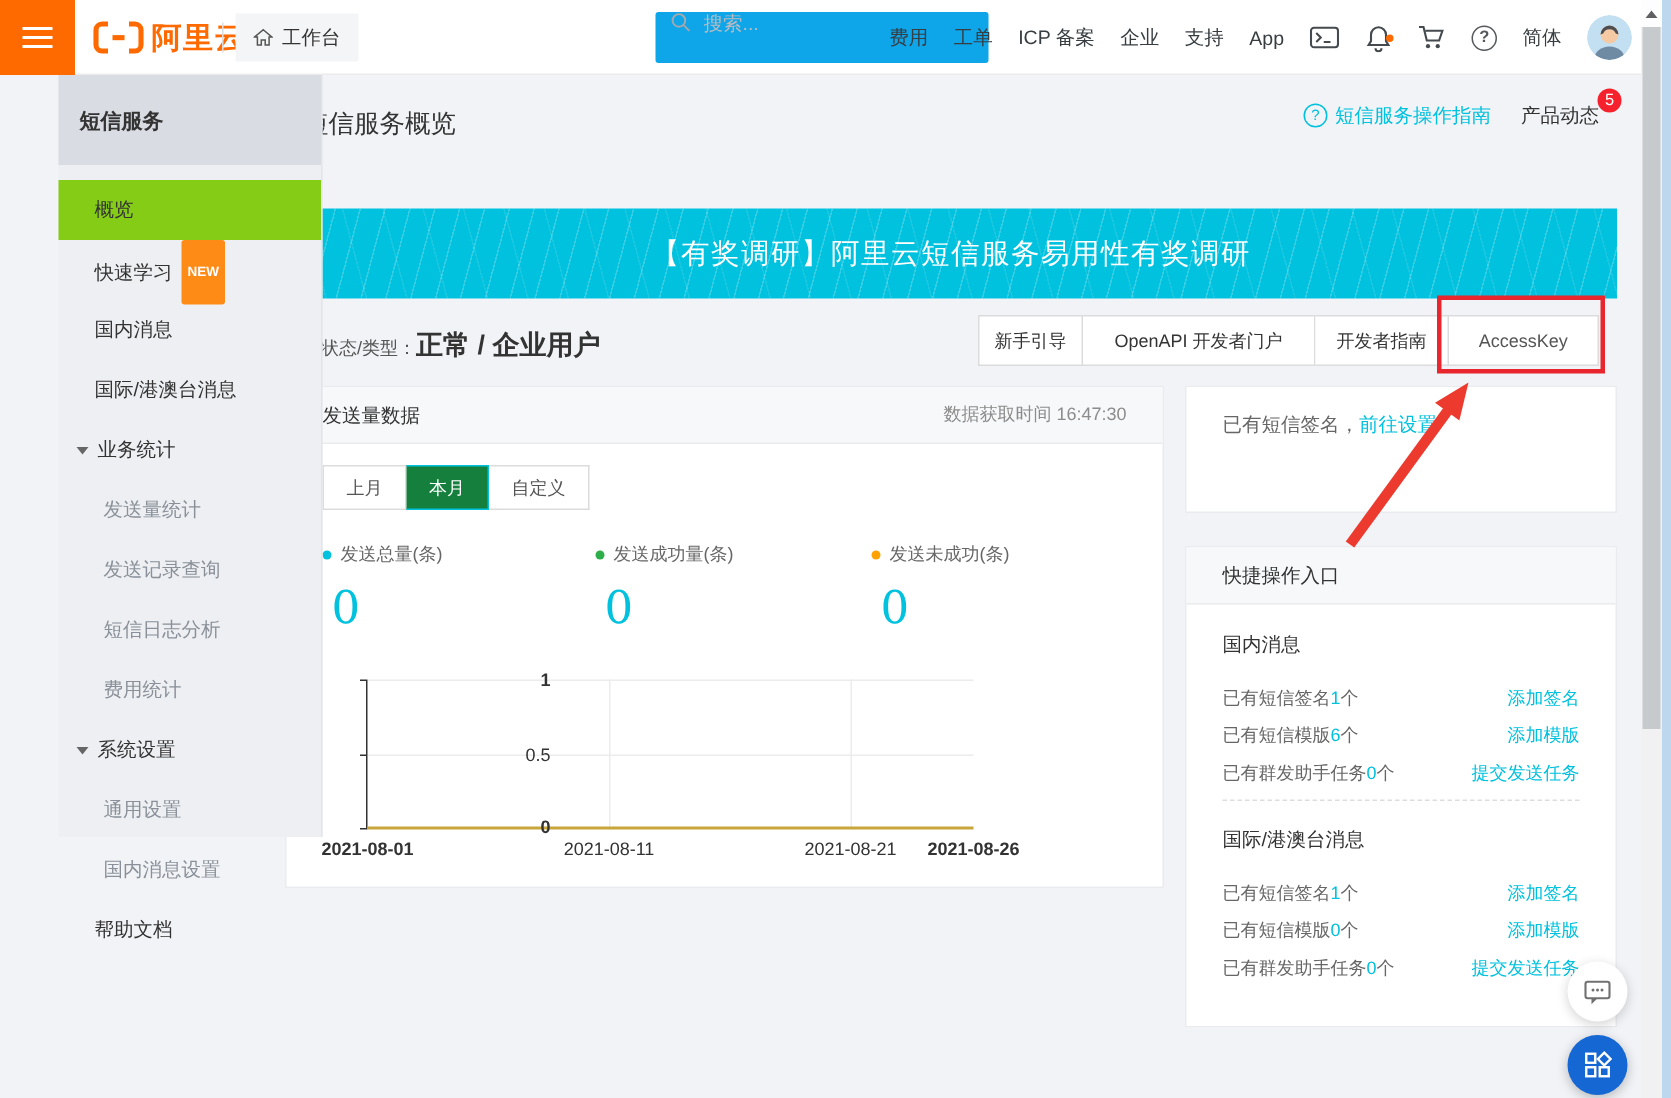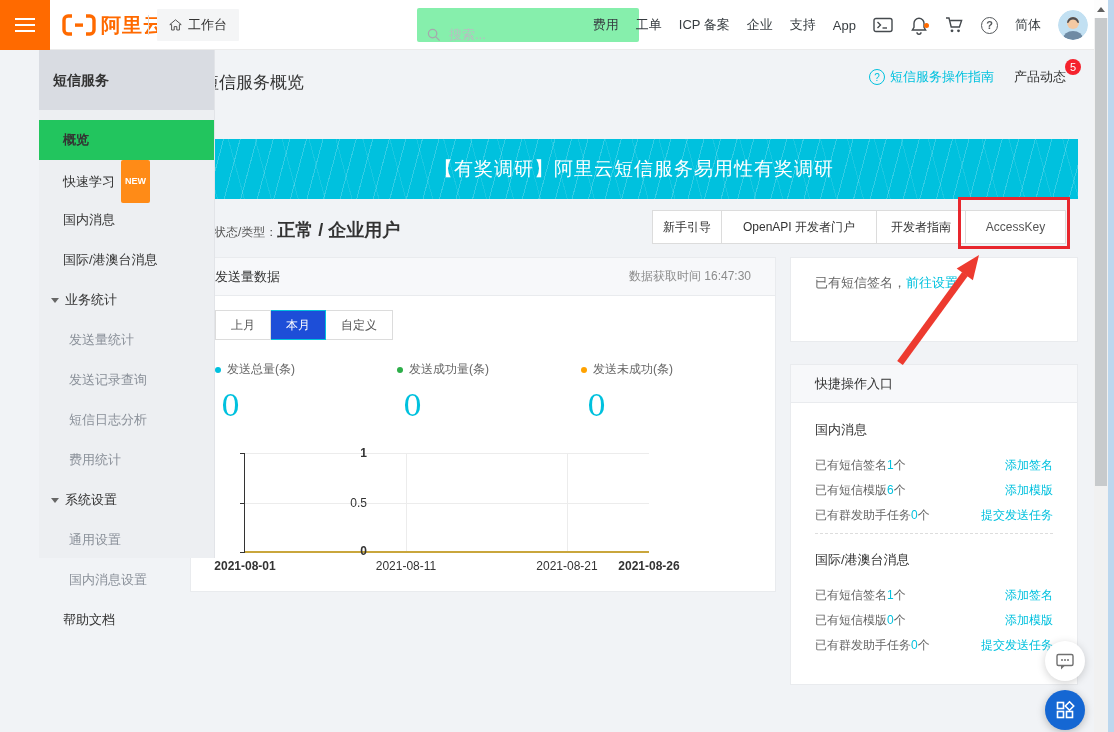--- a/index.html
+++ b/index.html
@@ -8,36 +8,36 @@
 
   
   .topbar { position:absolute; left:0; top:0; width:1114px; height:50px; background:#fff; border-bottom:1px solid #ebebeb; z-index:30; }
   .hamburger { position:absolute; left:0; top:0; width:50px; height:50px; background:#ff6a00; cursor:pointer; }
   .hamburger i { position:absolute; left:15px; width:20px; height:2px; background:#fff; }
   .hamburger i:nth-child(1){ top:18px; } .hamburger i:nth-child(2){ top:24px; } .hamburger i:nth-child(3){ top:30px; }
   .logo { position:absolute; left:62px; top:0; height:50px; display:flex; align-items:center; gap:5px; cursor:pointer; }
   .logo-text { color:#ff6a00; font-size:20px; font-weight:bold; letter-spacing:1px;text-align:center; }
   .top-divider { position:absolute; left:148px; top:15px; width:1px; height:20px; background:#ddd; }
   .workbench { position:absolute; left:157px; top:9px; height:32px; padding:0 12px; background:#f4f5f6; display:flex; align-items:center; gap:6px; font-size:13px; color:#333; cursor:pointer; border-radius:1px; }
-  .searchbox { position:absolute; left:417px; top:8px; width:222px; height:34px; background:#86efac; border-radius:2px; display:flex; align-items:flex-end; padding:0 10px; gap:8px; }
+  .searchbox { position:absolute; left:437px; top:8px; width:222px; height:34px; background:#0ea5e9; border-radius:2px; display:flex; align-items:flex-start; padding:0 10px; gap:8px; }
   .searchbox input { border:none; outline:none; background:transparent; font-size:13px; color:#333; width:160px; }
   .searchbox input::placeholder { color:#b9bcc2; }
   .topbar-right { position:absolute; right:26px; top:0; height:50px; display:flex; align-items:center; gap:17px; }
   .topnav-item { font-size:13px; color:#373d41; cursor:pointer; white-space:nowrap; }
   .top-icon { position:relative; display:flex; align-items:center; cursor:pointer; }
   .help-circle { width:17px; height:17px; border:1.4px solid #55595c; border-radius:50%; font-size:11px; color:#55595c; display:flex; align-items:center; justify-content:center; font-weight:bold; }
   .bell-dot { position:absolute; right:-1px; top:7px; width:5px; height:5px; background:#ff6a00; border-radius:50%; }
   .avatar { width:30px; height:30px; border-radius:50%; overflow:hidden; cursor:pointer; }
 
   
   .sidebar { position:absolute; left:0; top:50px; width:176px; height:508px; background:#edeff2; border-right:1px solid #e2e4e8; z-index:10;margin-left:39px; }
   .sidebar-title { height:60px; line-height:60px; background:#d9dce2; font-size:14px; font-weight:bold; color:#333; padding-left:14px; }
   .side-menu { padding-top:10px; }
   .side-item { height:40px; line-height:40px; font-size:13px; color:#333; padding-left:24px; cursor:pointer; position:relative; white-space:nowrap; }
-  .side-item.active { background:#22c55e;font-weight:bold; }
+  .side-item.active { background:#84cc16; }
   .side-item.child { color:#8a9099; padding-left:30px; }
   .side-item.group { padding-left:26px; }
   .caret { position:absolute; left:12px; top:18px; width:0; height:0; border-left:4px solid transparent; border-right:4px solid transparent; border-top:5px solid #666; }
   .new-badge { display:inline-block; margin-left:6px; padding:1px 4px 2px; background:#ff8b17; color:#fff; font-size:9px; font-weight:bold; border-radius:2px; vertical-align:2px; }
 
   
   .page-title-bar { position:absolute; left:190px; top:72px; width:3px; height:20px; background:#2ba0e8; }
   .page-title { position:absolute; left:202px; top:71px; font-size:17px; color:#333; }
   .header-right { position:absolute; right:48px; top:68px; display:flex; align-items:center; gap:20px; }
   .guide-link { display:flex; align-items:center; gap:5px; color:#00c1de; font-size:13px; cursor:pointer; }
@@ -68,21 +68,21 @@
   
   .panel { position:absolute; background:#fff; border:1px solid #e9ebee; }
   .panel-head { height:38px; background:#f7f8fa; border-bottom:1px solid #e9ebee; display:flex; align-items:center; justify-content:space-between; padding:0 24px 0 24px; }
   .panel-head .ptitle { font-size:13px; color:#333; }
   .panel-head .ptime { font-size:12px; color:#8c8c8c; }
 
   .send-panel { left:190px; top:257px; width:586px; height:335px; }
   .tabs { position:absolute; left:24px; top:52px; display:flex; }
   .tab { height:30px; padding:0 15px; background:#fff; border:1px solid #dcdcdc; border-left:none; font-size:12px; color:#555; display:flex; align-items:center; cursor:pointer; }
   .tab:first-child { border-left:1px solid #dcdcdc; }
-  .tab.active { background:#1d4ed8; border-color:#00c1de; color:#fff; }
+  .tab.active { background:#15803d; border-color:#00c1de; color:#fff; }
   .stat { position:absolute; top:103px; }
   .stat .slabel { font-size:12px; color:#666; display:flex; align-items:center; gap:6px; }
   .dot { width:6px; height:6px; border-radius:50%; display:inline-block; }
   .stat .sval { margin:10px 0 0 6px; font-family:"DejaVu Serif","Liberation Serif",serif; font-size:30px; color:#00c1de; }
   .s1{left:24px;} .s2{left:206px;} .s3{left:390px;}
 
   
   .chart { position:absolute; left:0; top:185px; width:586px; height:140px; }
   .plot { position:absolute; left:54px; top:10px; width:404px; height:100px; }
   .yaxis { position:absolute; left:-1px; top:0; width:1px; height:100px; background:#333; }

